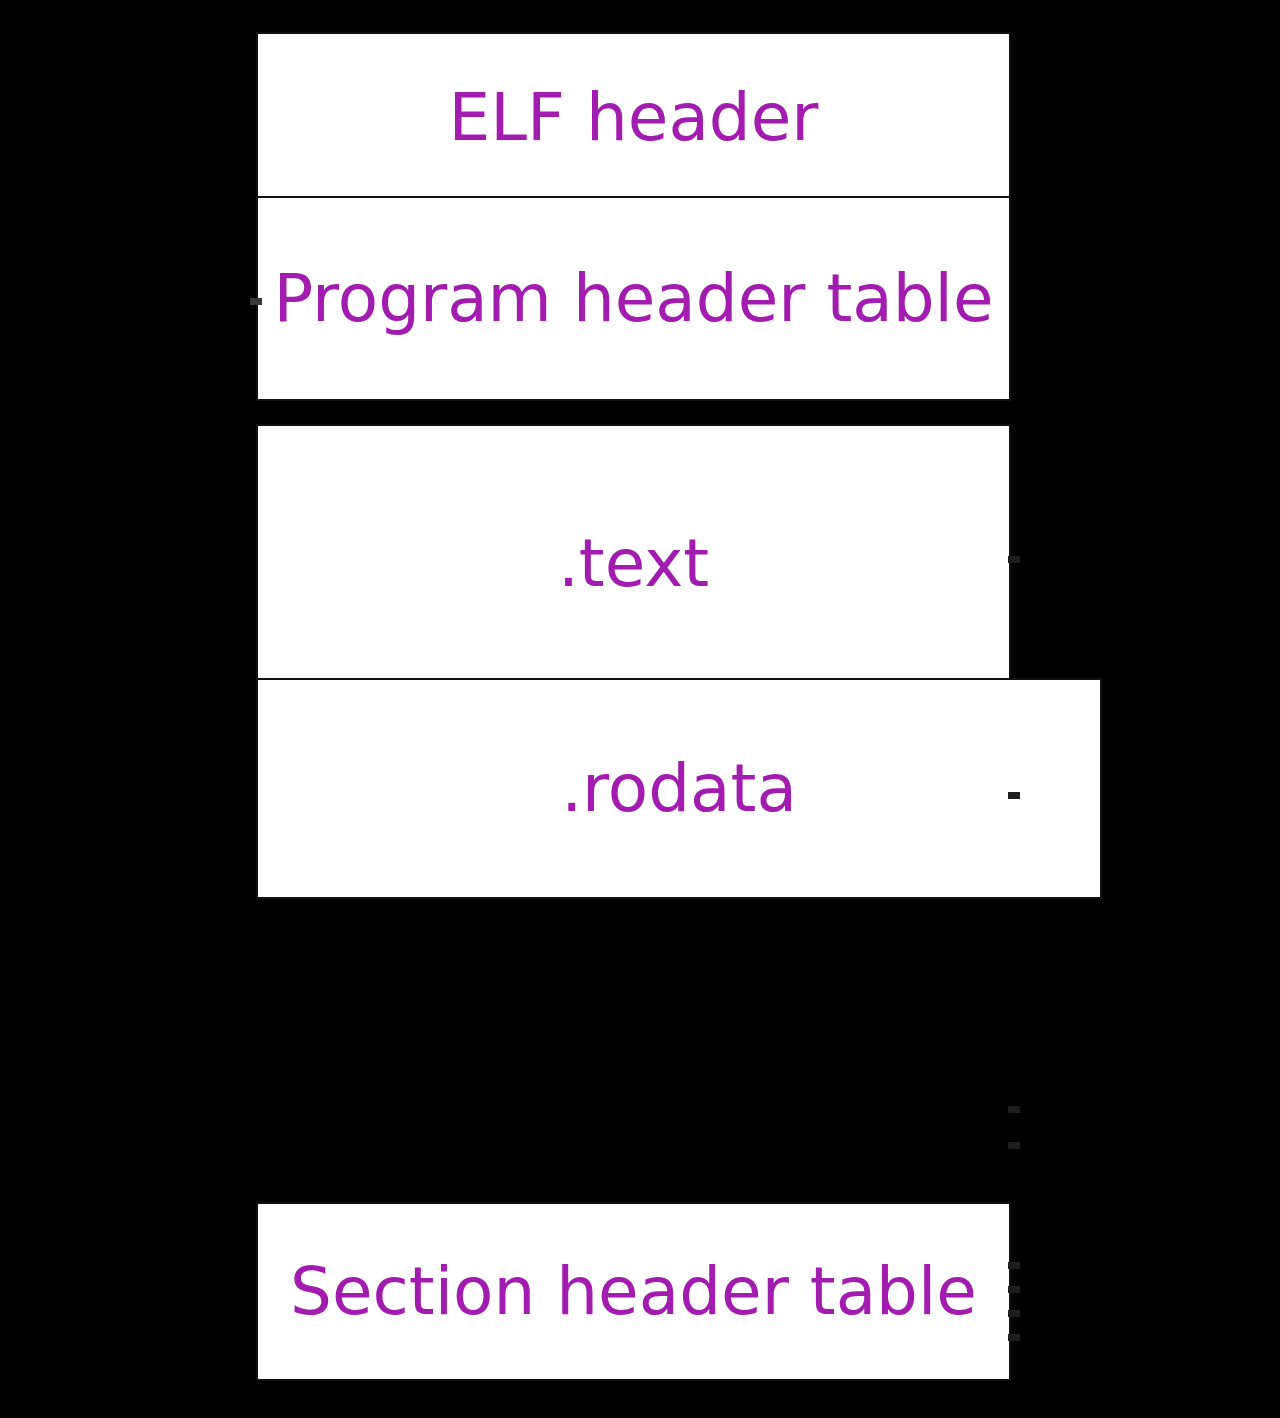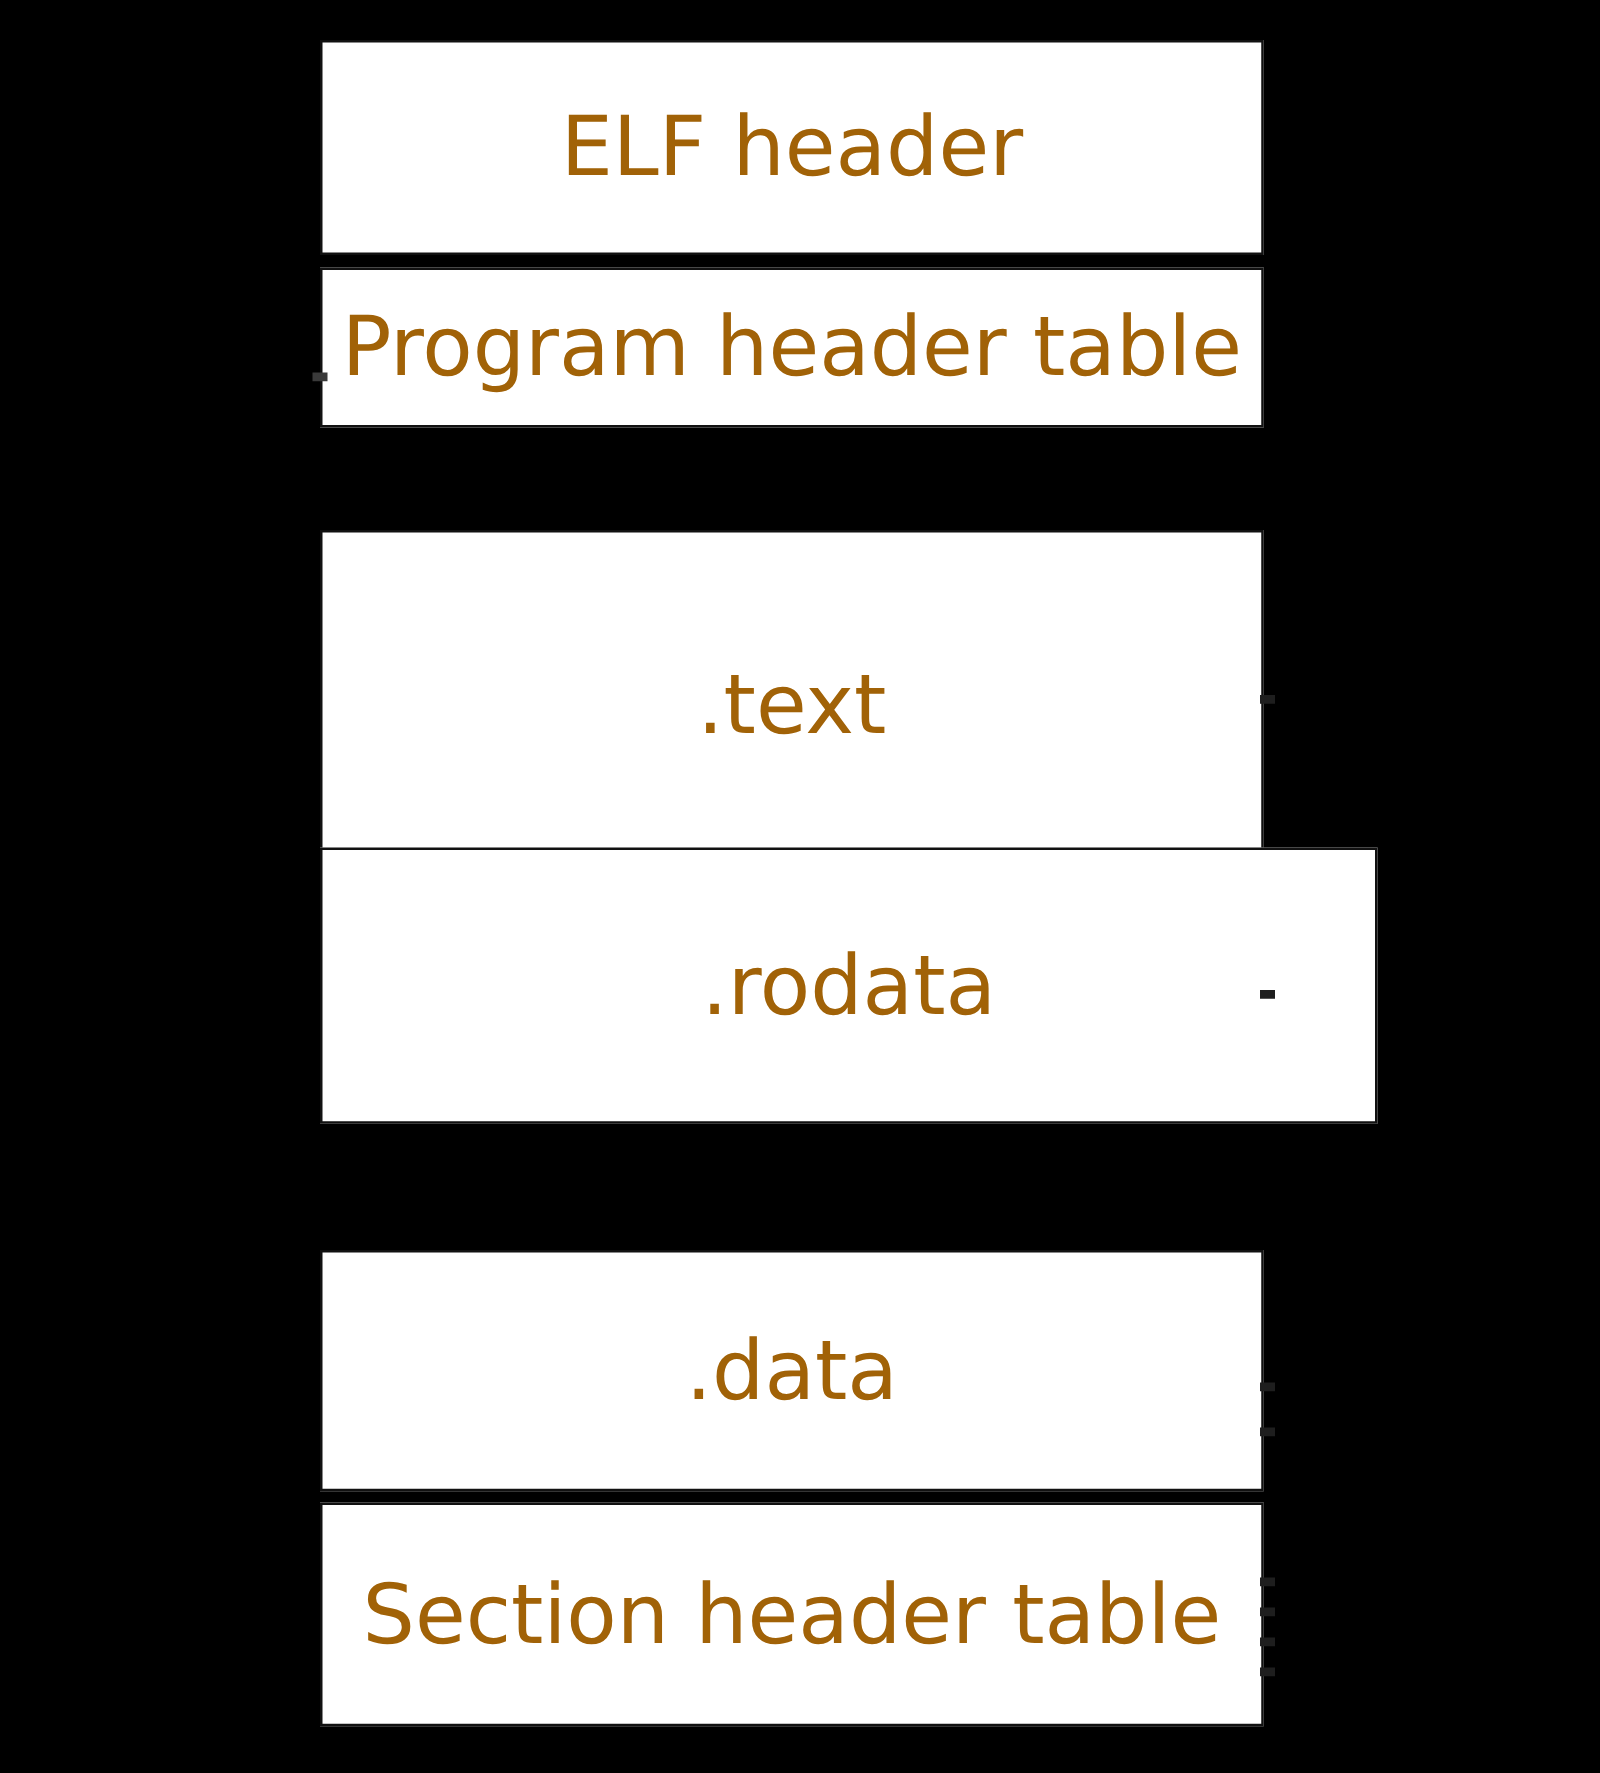--- a/index.html
+++ b/index.html
@@ -43,21 +43,21 @@
     top: 4px;
     right: -5px;
     bottom: -5px;
     border-right: 5px solid #4a4a4a;
     border-bottom: 5px solid #4a4a4a;
     pointer-events: none;
     z-index: -1;
   }
 
   .segment-label {
-    color: #a16207;
+    color: #a21caf;
     font-size: 66px;
     font-weight: 400;
     line-height: 1;
     letter-spacing: 0px;
     white-space: nowrap;
     text-align: center;
   }
 
   
   .connector-stub {
@@ -75,35 +75,32 @@
 </style>
 </head>
 <body>
 
 <div id="diagram-canvas">
 
   <div class="segment-box" style="left:256px; top:32px; width:755px; height:172px;">
     <span class="segment-label">ELF header</span>
   </div>
 
-  <div class="segment-box" style="left:256px; top:214px; width:755px; height:128px;">
+  <div class="segment-box" style="left:256px; top:196px; width:755px; height:205px;">
     <span class="segment-label">Program header table</span>
   </div>
 
   <div class="segment-box" style="left:256px; top:392px; width:755px; height:279px;margin-top:32px;">
     <span class="segment-label">.text</span>
   </div>
 
   <div class="segment-box" style="left:256px; top:678px; width:846px; height:221px;">
     <span class="segment-label">.rodata</span>
   </div>
 
-  <div class="segment-box" style="left:256px; top:1000px; width:755px; height:193px;">
-    <span class="segment-label">.data</span>
-  </div>
 
   <div class="segment-box" style="left:256px; top:1202px; width:755px; height:179px;">
     <span class="segment-label">Section header table</span>
   </div>
 
   <div class="connector-stub light" style="left:250px; top:298px;"></div>
   <div class="connector-stub faint" style="left:1008px; top:556px;"></div>
   <div class="connector-stub faint" style="left:1008px; top:792px;"></div>
   <div class="connector-stub faint" style="left:1008px; top:1106px;"></div>
   <div class="connector-stub faint" style="left:1008px; top:1142px;"></div>

